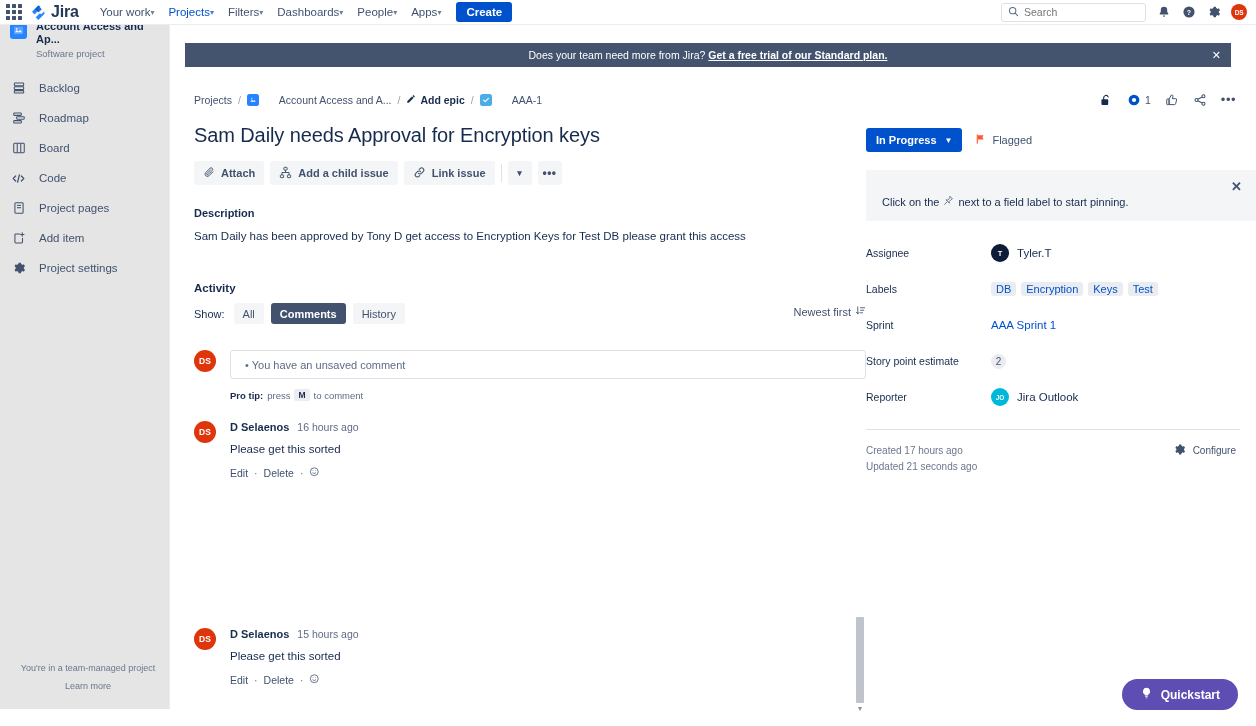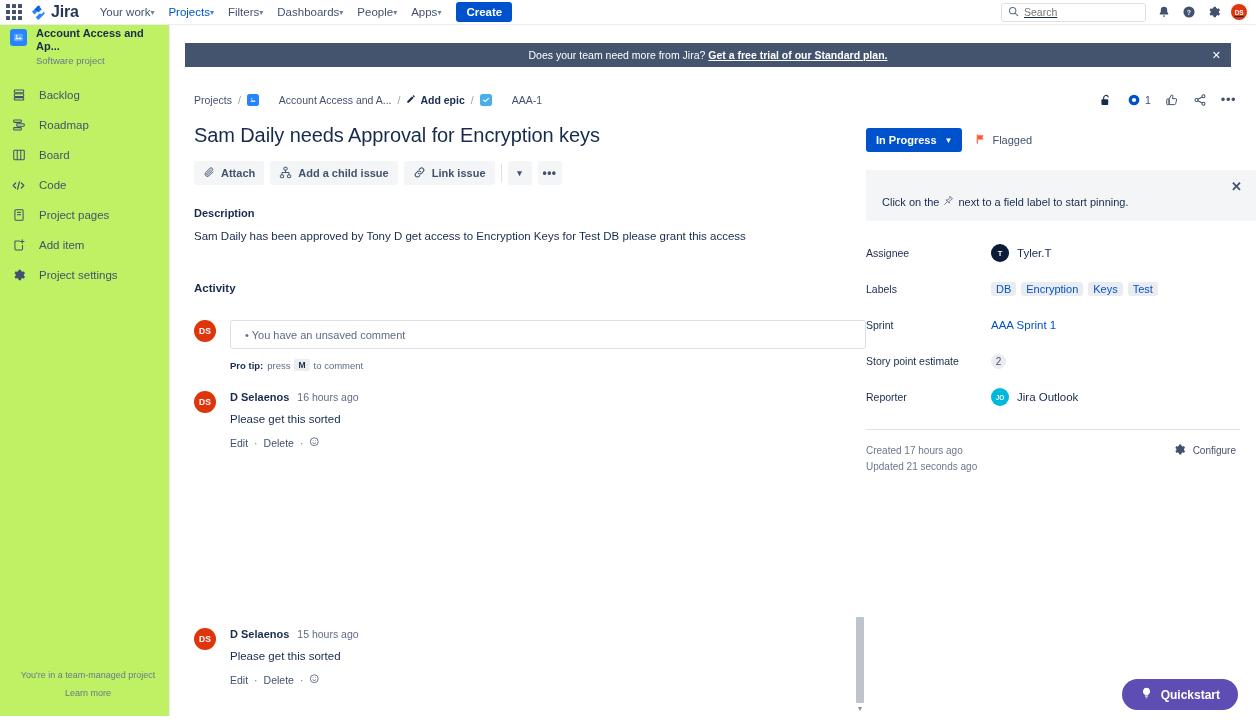--- a/index.html
+++ b/index.html
@@ -32,40 +32,40 @@
     font-size: 11.5px; color: #42526E; padding: 4px 7px; border-radius: 3px;
     cursor: pointer; display:flex; align-items:center; gap:0; white-space:nowrap;
   }
   .navitem.active { color:#0052CC; }
   .caret { font-size: 8px; opacity:.75; }
   .create-btn {
     background:#0052CC; color:#fff; font-size:11.5px; font-weight:600;
     padding: 4px 10px; border-radius: 3px; margin-left: 8px; cursor:pointer;
     border:none; font-family:inherit;
   }
-  #nav-right { margin-left:auto; display:flex; align-items:center; gap:10px; padding-right:9px;text-decoration:underline; }
+  #nav-right { margin-left:auto; display:flex; align-items:center; gap:10px; padding-right:9px; }
   .search-box {
     width: 145px; height: 19px; border:1px solid #dfe1e6; border-radius:3px;
     display:flex; align-items:center; gap:5px; padding: 0 6px; background:#fff; cursor:text;
   }
   .search-box input {
     border:none; outline:none; font-size:10.5px; color:#5E6C84; width:100%;
     font-family:inherit; background:transparent;
   }
   .nav-ico { width:15px; height:15px; cursor:pointer; display:flex; align-items:center; justify-content:center; }
   .avatar-ds {
     width:16px;height:16px;border-radius:50%;background:#DE350B;color:#fff;
     font-size:6.5px;font-weight:700;display:flex;align-items:center;justify-content:center;
     cursor:pointer; letter-spacing:-0.2px;
   }
 
   
   #sidebar {
-    position:absolute; top:15px; left:0; width:170px; height:701px;
-    background:#bef264; border-right:1px solid #ebecf0; z-index:30;
+    position:absolute; top:8px; left:0; width:170px; height:701px;
+    background:#e5e5e5; border-right:1px solid #ebecf0; z-index:30;
   }
   .proj-head { display:flex; align-items:flex-start; gap:9px; padding: 12px 10px 2px 10px; cursor:pointer; }
   .proj-icon {
     width:17px;height:17px;border-radius:3px;background:#2684FF;flex-shrink:0;margin-top:2px;
     display:flex;align-items:center;justify-content:center;
   }
   .proj-name { font-size:11px; font-weight:600; color:#172B4D; line-height:13px; }
   .proj-type { font-size:9.5px; color:#6B778C; margin-top:2px; }
   .side-list { margin-top: 12px; }
   .side-item {
@@ -468,20 +468,37 @@
       <button class="act-btn sq24">
         <span style="font-size:12px;letter-spacing:0.5px;line-height:8px;">•••</span>
       </button>
     </div>
 
     <div class="sec-label">Description</div>
     <div class="desc-text">Sam Daily has been approved by Tony D  get access to Encryption Keys for Test DB please grant this access</div>
 
     <div id="activity-label">Activity</div>
 
+    <div class="show-row">
+      <span class="show-lbl">Show:</span>
+      <span class="pill">All</span>
+      <span class="pill sel">Comments</span>
+      <span class="pill">History</span>
+      <span class="newest">
+        <span>Newest first</span>
+        <span>
+          <svg width="11" height="11" viewBox="0 0 24 24" fill="none" stroke="#42526E" stroke-width="1.9" stroke-linecap="round">
+              <path d="M6 4v15M6 19l-3-3M6 19l3-3"></path>
+              <line x1="12" y1="6" x2="21" y2="6"></line>
+              <line x1="12" y1="11.5" x2="19" y2="11.5"></line>
+              <line x1="12" y1="17" x2="16.5" y2="17"></line>
+            </svg>
+        </span>
+      </span>
+    </div>
 
     <div class="cmt-input-row">
       <div class="av-ds">DS</div>
       <div class="cmt-box">• You have an unsaved comment</div>
     </div>
     <div class="protip">
       <b>Pro tip:</b>
       <span>press</span>
       <span class="kbd">M</span>
       <span>to comment</span>

